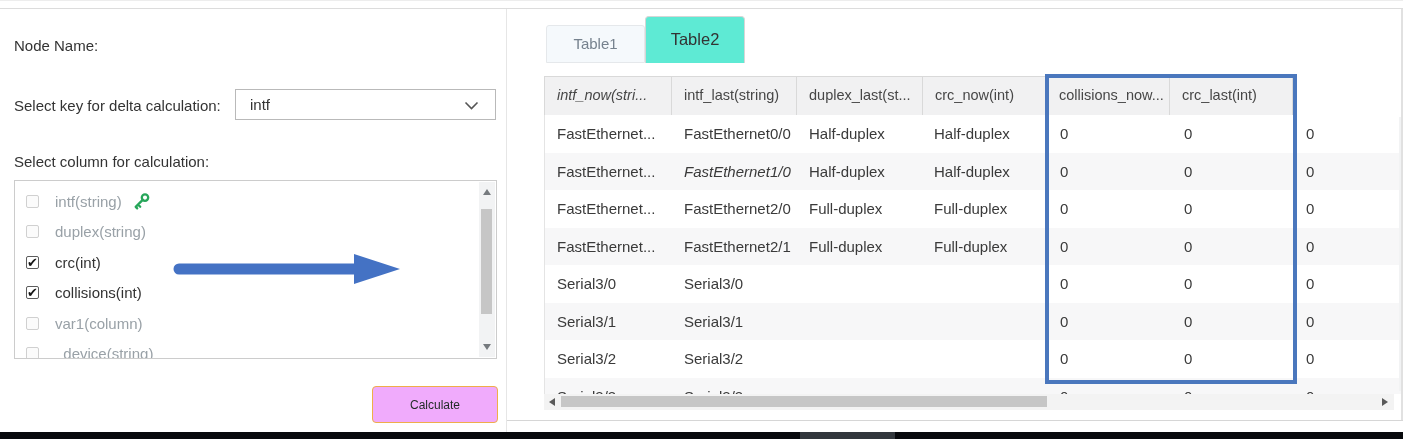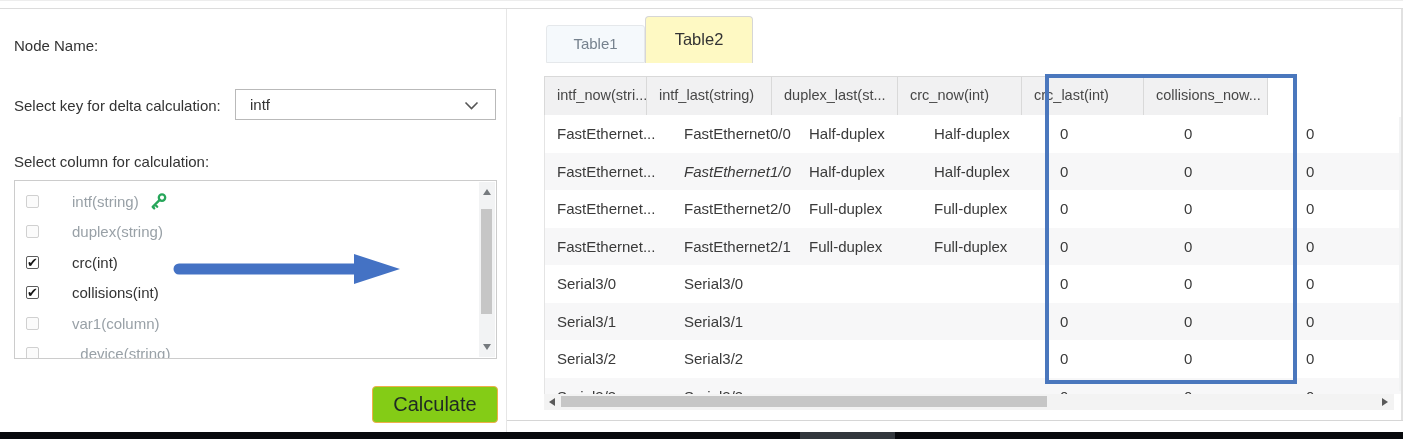--- a/index.html
+++ b/index.html
@@ -25,50 +25,50 @@
   .col-lbl{left:14px;top:150px;}
 
   .listbox{position:absolute;left:14px;top:177px;width:483px;height:179px;box-sizing:border-box;
            border:1px solid #ccc;background:#fff;overflow:hidden;}
   .list-items{position:absolute;left:0;top:5px;right:18px;}
   .list-item{height:30.5px;display:flex;align-items:center;padding-left:11px;font-size:15px;}
   .cb{width:13px;height:13px;box-sizing:border-box;border:1px solid #d0d0d0;border-radius:2px;
       background:#fbfbfb;margin-right:16px;display:flex;align-items:center;justify-content:center;
       font-size:13px;line-height:13px;color:#141414;flex:none;}
   .cb.checked{border-color:#5c5c5c;background:#fff;}
-  .item-label{color:#333;margin-left:17px;}
+  .item-label{color:#333;}
   .item-label.dis{color:#99a1a7;}
   .key-wrap{margin-left:10px;display:inline-flex;}
 
   
   .sbv{position:absolute;background:#f2f3f4;}
   .sbh{position:absolute;background:#f3f3f3;}
   .thumb-v{position:absolute;left:2px;width:11px;background:#c6c6c6;}
   .thumb-h{position:absolute;top:2px;height:11px;background:#c6c6c6;}
   .tri{position:absolute;width:0;height:0;}
   .tri-up{border-left:4px solid transparent;border-right:4px solid transparent;border-bottom:6px solid #767a7e;}
   .tri-dn{border-left:4px solid transparent;border-right:4px solid transparent;border-top:6px solid #767a7e;}
   .tri-lf{border-top:4px solid transparent;border-bottom:4px solid transparent;border-right:6px solid #5a5a5a;}
   .tri-rt{border-top:4px solid transparent;border-bottom:4px solid transparent;border-left:6px solid #5a5a5a;}
 
   .arrow-note{position:absolute;left:170px;top:246px;z-index:5;}
 
   .calc-btn{position:absolute;left:372px;top:383px;width:126px;height:37px;box-sizing:border-box;
-            background:#84cc16;border:1px solid #efae49;border-radius:4px;
-            font-family:inherit;font-size:20px;color:#1f2a24;cursor:pointer;}
+            background:#f0abfc;border:1px solid #efae49;border-radius:4px;
+            font-family:inherit;font-size:12px;color:#1f2a24;cursor:pointer;}
 
   .divider{position:absolute;left:506px;top:9px;width:1px;height:423px;background:#e6e6e6;}
   .right-edge{position:absolute;left:1401px;top:9px;width:2px;height:412px;background:#e1e1e1;}
   .rp-bottom{position:absolute;left:507px;top:420px;width:896px;height:1px;background:#d6d6d6;}
 
   
   .tab{position:absolute;text-align:center;box-sizing:border-box;cursor:pointer;white-space:nowrap;}
   .tab-inactive{left:530px;top:25px;width:99px;height:38px;background:#f5f9fc;border:1px solid #e5e8eb;
                 border-radius:3px 3px 0 0;color:#76828e;font-size:15px;line-height:36px;}
-  .tab-active{left:629px;top:16px;width:108px;height:47px;background:#fef9c3;border:1px solid #d6d6d6;border-bottom:none;
+  .tab-active{left:629px;top:16px;width:100px;height:47px;background:#5eead4;border:1px solid #d6d6d6;border-bottom:none;
               border-radius:4px 4px 0 0;color:#333;font-size:16.5px;line-height:45px;z-index:2;}
 
   .thead{position:absolute;left:528px;top:76px;height:38px;display:flex;box-sizing:content-box;
          border:1px solid #d9d9d9;background:#f1f1f2;}
   .hcell{box-sizing:border-box;border-right:1px solid #d9d9d9;background:#f1f1f2;color:#474747;
          font-size:14.5px;line-height:36px;padding-left:12px;white-space:nowrap;overflow:hidden;}
   .hcell:last-child{border-right:none;}
   .tbody{position:absolute;left:528px;top:115px;width:874px;height:279px;overflow:hidden;
          border-left:1px solid #e4e4e4;border-right:1px solid #e4e4e4;box-sizing:border-box;background:#fff;}
   .trow{display:flex;height:37.5px;}
@@ -151,26 +151,26 @@
     <button class="calc-btn">Calculate</button>
   </section>
 
   <div class="divider"></div>
 
   <section class="abs" style="left:523px;top:9px;width:896px;height:412px;">
     <div class="tab tab-inactive" style="position:absolute;left:23px;top:16px;">Table1</div>
     <div class="tab tab-active" style="position:absolute;left:122px;top:7px;">Table2</div>
 
     <div class="thead" id="table-head" style="left:21px;top:67px;">
-        <div class="hcell" style="width: 102px;">intf_now(stri...</div>
+        <div class="hcell" style="width: 127px; font-style: italic;">intf_now(stri...</div>
         <div class="hcell" style="width: 125px;">intf_last(string)</div>
         <div class="hcell" style="width: 126px;">duplex_last(st...</div>
         <div class="hcell" style="width: 124px;">crc_now(int)</div>
+        <div class="hcell" style="width: 123px;">collisions_now...</div>
         <div class="hcell" style="width: 122px;">crc_last(int)</div>
-        <div class="hcell" style="width: 123px;">collisions_now...</div>
       </div>
     <div class="tbody" id="table-body" style="left:21px;top:106px;">
         <div class="trow">
           <div class="bcell" style="width: 127px;">FastEthernet...</div>
           <div class="bcell" style="width: 125px;">FastEthernet0/0</div>
           <div class="bcell" style="width: 125px;">Half-duplex</div>
           <div class="bcell" style="width: 126px;">Half-duplex</div>
           <div class="bcell" style="width: 124px;">0</div>
           <div class="bcell" style="width: 122px;">0</div>
           <div class="bcell" style="width: 123px;">0</div>

